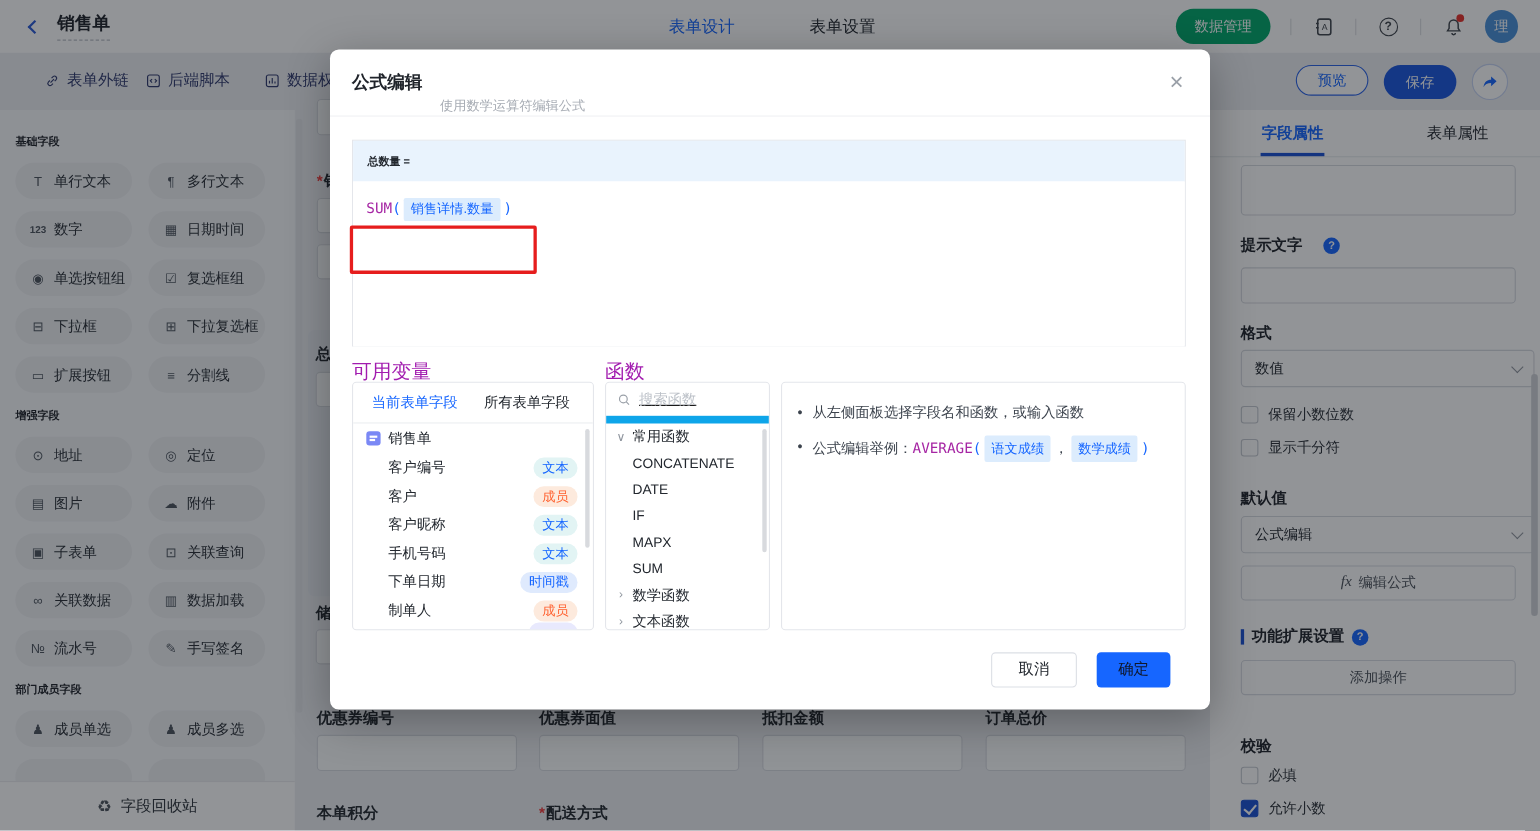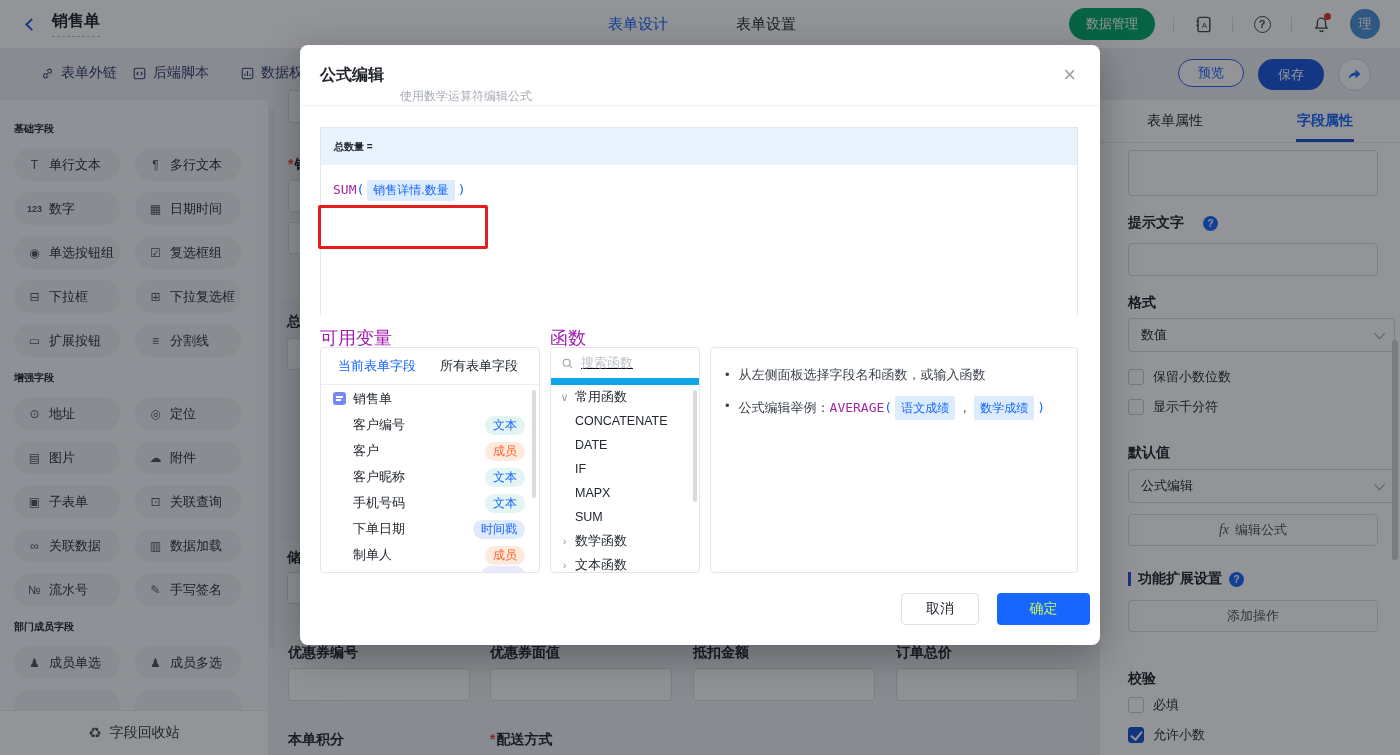--- a/index.html
+++ b/index.html
@@ -112,21 +112,21 @@
   .f-item { height:24px; display:flex; align-items:center; padding-left:24px; font-size:12.5px; color:#23282f; cursor:pointer; }
   .f-scroll { position:absolute; right:2px; top:42px; width:4px; height:112px; background:#d8dade; border-radius:2px; }
 
   .tips { position:absolute; left:410px; top:302px; width:368px; height:226px; border:1px solid #e4e6eb; border-radius:4px; background:#fff; padding:17px 14px; }
   .tip-line { display:flex; gap:9px; font-size:13px; color:#3c434d; line-height:20px; }
   .tip-line + .tip-line { margin-top:11px; }
   .bullet { font-size:13px; color:#3c434d; }
   .tip-mono { font-family:"DejaVu Sans Mono","Liberation Mono",monospace; }
 
   .m-cancel { position:absolute; left:601px; top:548px; width:78px; height:32px; border:1px solid #dcdfe5; border-radius:4px; background:#fff; font-size:14px; color:#23282f; display:flex; align-items:center; justify-content:center; cursor:pointer; }
-  .m-ok { position:absolute; left:697px; top:548px; width:93px; height:32px; border-radius:4px; background:#1666ff; font-size:14px; color:#bef264; display:flex; align-items:center; justify-content:center; cursor:pointer; }
+  .m-ok { position:absolute; left:697px; top:548px; width:67px; height:32px; border-radius:4px; background:#1666ff; font-size:14px; color:#0f172a; display:flex; align-items:center; justify-content:center; cursor:pointer; }
 </style>
 </head>
 <body>
 
 <div class="stage">
 
   <div class="header">
     <div class="back-btn">
         <span class="back-chev"></span>
       </div>
@@ -311,22 +311,22 @@
   <div class="cv-label" style="left:896px;top:644px">订单总价</div>
   <div class="inp" style="left:288px;top:668px;width:182px;height:33px"></div>
   <div class="inp" style="left:490px;top:668px;width:182px;height:33px"></div>
   <div class="inp" style="left:693px;top:668px;width:182px;height:33px"></div>
   <div class="inp" style="left:896px;top:668px;width:182px;height:33px"></div>
   <div class="cv-label" style="left:288px;top:731px">本单积分</div>
   <div class="cv-label" style="left:490px;top:731px"><span class="req">*</span><span>配送方式</span></div>
 
   <div class="props">
     <div class="props-tabs">
+      <div class="ptab active">字段属性</div>
       <div class="ptab">表单属性</div>
-      <div class="ptab active">字段属性</div>
     </div>
     <div class="p-input" style="top:50px;height:46px"></div>
     <div class="prop-label" style="top:114px">
         <span>提示文字</span>
         <span class="q-circ">?</span>
       </div>
     <div class="p-input" style="top:143px;height:33px"></div>
     <div class="prop-label" style="top:194px">格式</div>
     <div class="p-select" style="top:218px">
         <span>数值</span>

